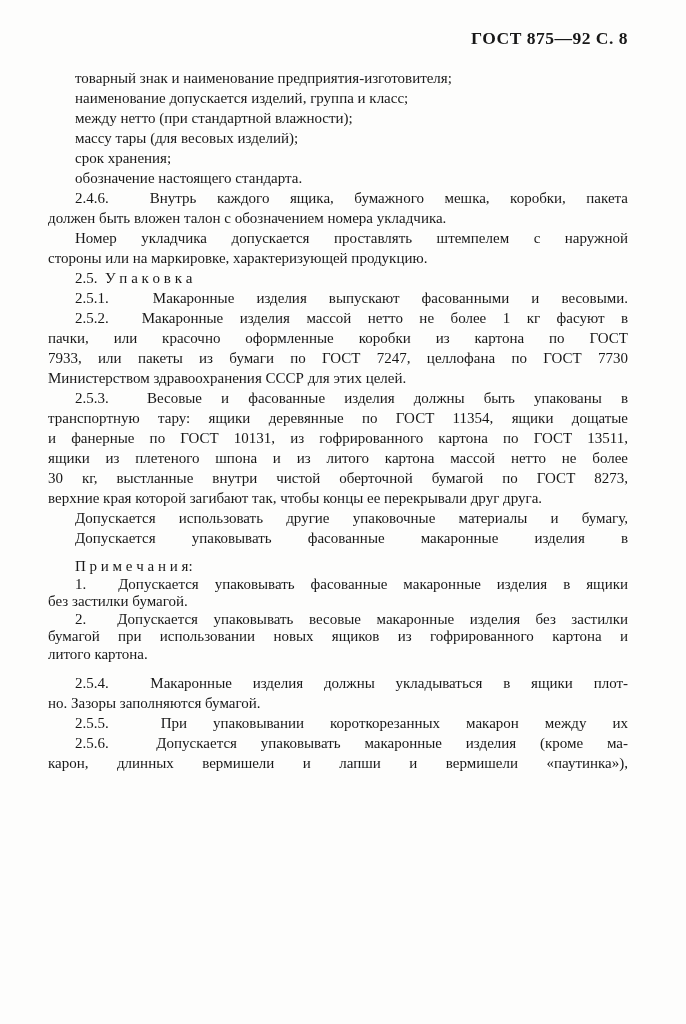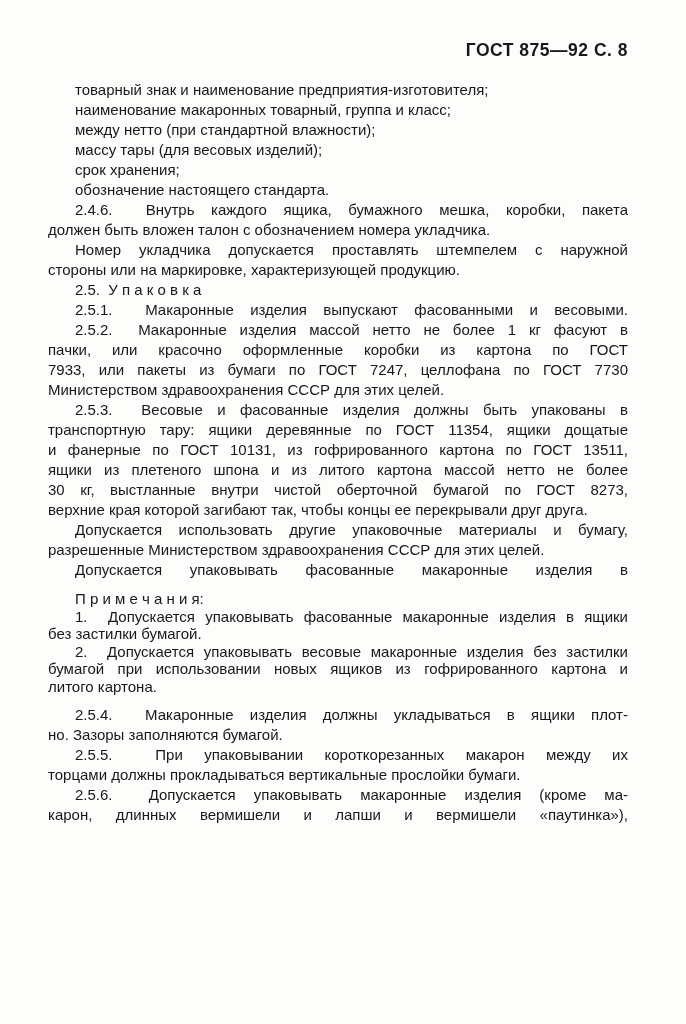--- a/index.html
+++ b/index.html
@@ -9,22 +9,22 @@
   }
   .page {
     position: relative;
     width: 686px;
     height: 1024px;
     margin: 0 auto;
     background: #fdfdfc;
     color: #181818;
     overflow: hidden;
     box-sizing: border-box;
-    padding: 40px 58px 0 48px;
-    font-family: Liberation Sans, sans-serif;
+    padding: 28px 58px 0 48px;
+    font-family: Liberation Serif, serif;
   }
   .hdr {
     width: 580px;
     font-size: 17.5px;
     line-height: 20px;
     font-weight: bold;
     text-align: right;
     letter-spacing: 0.5px;
     white-space: nowrap;
     margin-bottom: 20px;
@@ -55,21 +55,21 @@
   
   .g { margin-top: 10px; }
 </style>
 </head>
 <body>
 
 <div class="page">
   <div class="hdr">ГОСТ 875—92 С. 8</div>
   <div class="body-col" id="doc-body">
       <div class="ln i">товарный знак и наименование предприятия-изготовителя;</div>
-      <div class="ln i">наименование макаронных товарный, группа и класс;</div>
+      <div class="ln i">наименование допускается изделий, группа и класс;</div>
       <div class="ln i">между нетто (при стандартной влажности);</div>
       <div class="ln i">массу тары (для весовых изделий);</div>
       <div class="ln i">срок хранения;</div>
       <div class="ln i">обозначение настоящего стандарта.</div>
       <div class="ln f">2.4.6.&nbsp; Внутрь каждого ящика, бумажного мешка, коробки, пакета</div>
       <div class="ln l">должен быть вложен талон с обозначением номера укладчика.</div>
       <div class="ln f">Номер укладчика допускается проставлять штемпелем с наружной</div>
       <div class="ln l">стороны или на маркировке, характеризующей продукцию.</div>
       <div class="ln fl">2.5.&nbsp; У п а к о в к а</div>
       <div class="ln f">2.5.1.&nbsp; Макаронные изделия выпускают фасованными и весовыми.</div>
@@ -77,28 +77,26 @@
       <div class="ln m">пачки, или красочно оформленные коробки из картона по ГОСТ</div>
       <div class="ln m">7933, или пакеты из бумаги по ГОСТ 7247, целлофана по ГОСТ 7730</div>
       <div class="ln l">Министерством здравоохранения СССР для этих целей.</div>
       <div class="ln f">2.5.3.&nbsp; Весовые и фасованные изделия должны быть упакованы в</div>
       <div class="ln m">транспортную тару: ящики деревянные по ГОСТ 11354, ящики дощатые</div>
       <div class="ln m">и фанерные по ГОСТ 10131, из гофрированного картона по ГОСТ 13511,</div>
       <div class="ln m">ящики из плетеного шпона и из литого картона массой нетто не более</div>
       <div class="ln m">30 кг, выстланные внутри чистой оберточной бумагой по ГОСТ 8273,</div>
       <div class="ln l">верхние края которой загибают так, чтобы концы ее перекрывали друг друга.</div>
       <div class="ln f">Допускается использовать другие упаковочные материалы и бумагу,</div>
-      <div class="ln l">разрешенные Министерством здравоохранения СССР для этих целей.</div>
       <div class="ln f">Допускается упаковывать фасованные макаронные изделия в</div>
       <div class="ln nh g">П р и м е ч а н и я:</div>
       <div class="ln nf">1.&nbsp; Допускается упаковывать фасованные макаронные изделия в ящики</div>
       <div class="ln nl">без застилки бумагой.</div>
       <div class="ln nf">2.&nbsp; Допускается упаковывать весовые макаронные изделия без застилки</div>
       <div class="ln nm">бумагой при использовании новых ящиков из гофрированного картона и</div>
       <div class="ln nl">литого картона.</div>
       <div class="ln f g">2.5.4.&nbsp; Макаронные изделия должны укладываться в ящики плот-</div>
       <div class="ln l">но. Зазоры заполняются бумагой.</div>
       <div class="ln f">2.5.5.&nbsp; При упаковывании короткорезанных макарон между их</div>
-      <div class="ln l">торцами должны прокладываться вертикальные прослойки бумаги.</div>
       <div class="ln f">2.5.6.&nbsp; Допускается упаковывать макаронные изделия (кроме ма-</div>
       <div class="ln m">карон, длинных вермишели и лапши и вермишели «паутинка»),</div>
     </div>
 </div>
 
 </body></html>

